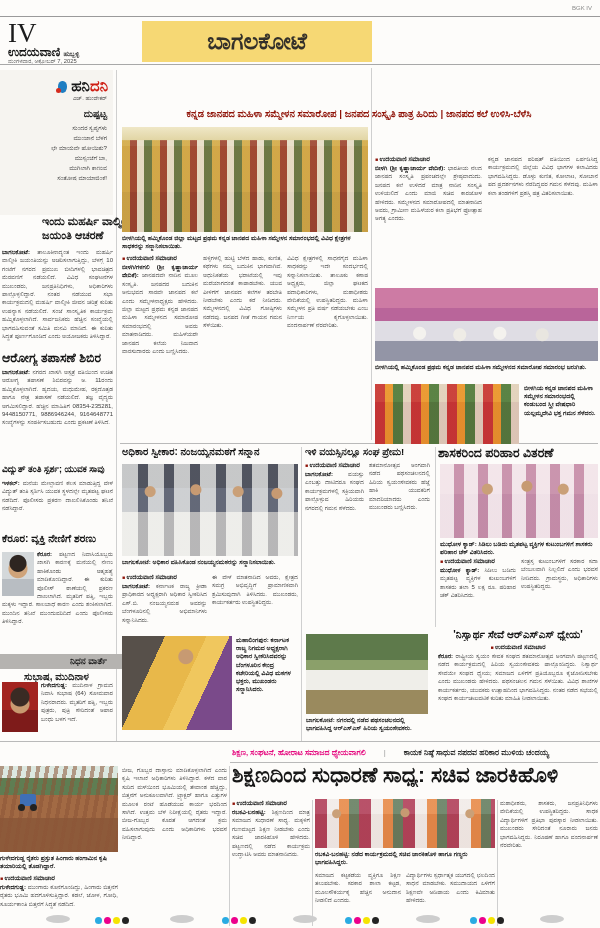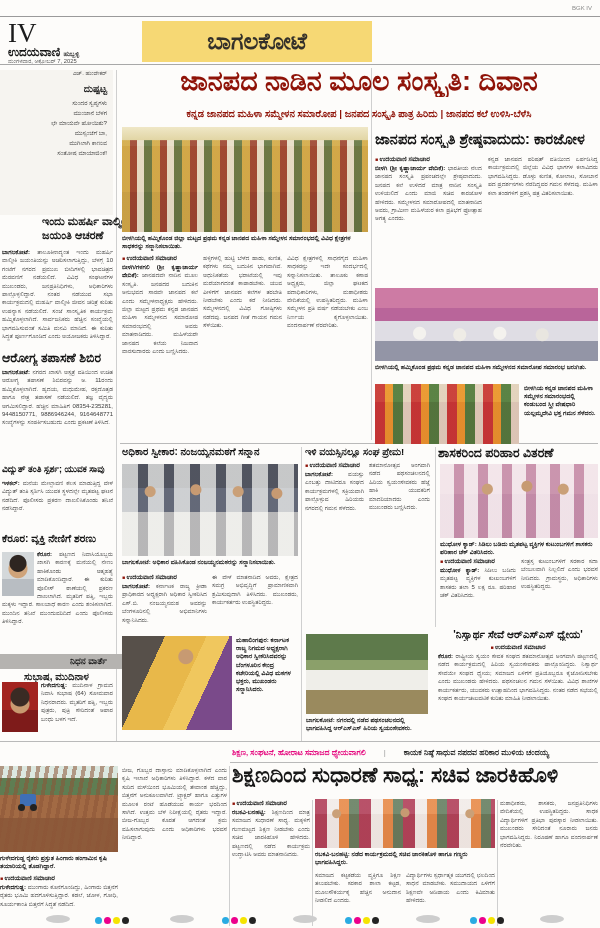--- a/index.html
+++ b/index.html
@@ -99,20 +99,24 @@
   <div class="vrule" style="left:301px;top:447px;height:294px;"></div>
   <div class="vrule" style="left:435px;top:447px;height:180px;"></div>
   <div class="hrule" style="left:0;top:741px;width:600px;"></div>
   <div class="hrule" style="left:230px;top:762px;width:368px;"></div>
   <div class="vrule" style="left:229px;top:766px;height:160px;"></div>
   <div class="vrule" style="left:312px;top:800px;height:126px;"></div>
   <div class="vrule" style="left:497px;top:800px;height:126px;"></div>
   <div class="abs" style="left:591px;top:468px;font-size:11px;color:#bbb;">+</div>
 
   <div class="abs" style="left:0;top:70px;width:113px;height:145px;background:#f6f4f0;">
+    <div style="text-align:right;padding:7px 5px 0 0;font-size:15px;font-weight:bold;">
+      <span class="drop"></span>
+      <span style="color:#161616;">ಹನಿ</span><span style="color:#cf1d12;">ದನಿ</span>
+    </div>
     <div style="text-align:right;padding-right:6px;font-size:5.8px;color:#3a3a3a;">ಎಚ್. ಹುಂಡೇಕರ್</div>
     <div style="text-align:right;padding:6px 6px 0 0;font-size:9.5px;font-weight:bold;color:#1d1d1d;">ದುಷ್ಪಟ್ಟ</div>
     <div style="text-align:right;padding:3px 6px 0 0;font-size:6.2px;line-height:10px;color:#3c3c3c;">
       <div>ಸುಂದರ ಸ್ವಪ್ನಗಳು</div>
       <div>ಮುಂಜಾನೆ ಬೆಳಗ</div>
       <div>ಛೇ ಮಾಯವೇ ಹೋಯಿತು?</div>
       <div>ಮುಸ್ಸಂಜೆಗೆ ಬಾ,</div>
       <div>ಮುಗಿಲಾಗಿ ಕಾಣುವ</div>
       <div>ಸಂತೋಷ ಮಾಯಾಜಿಂಕೆ!</div>
     </div>
@@ -146,35 +150,33 @@
   <div class="abs obit-bar" style="left:0;top:654px;width:113px;height:15px;">ನಿಧನ ವಾರ್ತೆ</div>
   <div class="abs" style="left:0;top:671px;width:113px;text-align:center;font-size:10px;font-weight:bold;color:#1d1d1d;">ಸುಭಾಷ, ಮುದಿನಾಳ</div>
   <div class="abs" style="left:2px;top:681px;width:111px;height:58px;">
     <span class="ph ph-obit" style="position:relative;float:left;width:36px;height:50px;margin:1px 3px 0 0;display:block;"></span>
     <span class="txt" style="display:block;">
       <span class="lead">ಗುಳೇದಗುಡ್ಡ:</span>
       <span>ಮುದಿನಾಳ ಗ್ರಾಮದ ನಿವಾಸಿ ಸುಭಾಷ (64) ಸೋಮವಾರ ನಿಧನರಾದರು. ಮೃತರಿಗೆ ಪತ್ನಿ, ಇಬ್ಬರು ಪುತ್ರರು, ಪುತ್ರಿ ಸೇರಿದಂತೆ ಅಪಾರ ಬಂಧು ಬಳಗ ಇದೆ.</span>
     </span>
   </div>
 
-  <div class="abs" style="left:120px;top:66px;width:478px;text-align:center;font-size:27px;font-weight:bold;color:#8f1308;white-space:nowrap;overflow:hidden;">ಜಾನಪದ ನಾಡಿನ ಮೂಲ ಸಂಸ್ಕೃತಿ: ದಿವಾನ</div>
   <div class="abs" style="left:120px;top:108px;width:478px;text-align:center;font-size:9.8px;font-weight:bold;color:#8f1308;white-space:nowrap;overflow:hidden;">ಕನ್ನಡ ಜಾನಪದ ಮಹಿಳಾ ಸಮ್ಮೇಳನ ಸಮಾರೋಪ | ಜನಪದ ಸಂಸ್ಕೃತಿ ಪಾತ್ರ ಹಿರಿದು | ಜಾನಪದ ಕಲೆ ಉಳಿಸಿ-ಬೆಳೆಸಿ</div>
   <div class="ph ph-crowd" style="left:122px;top:127px;width:246px;height:105px;"></div>
   <div class="abs cap" style="left:122px;top:234px;width:246px;height:18px;">ಬೀಳಗಿಯಲ್ಲಿ ಹಮ್ಮಿಕೊಂಡ ಜಿಲ್ಲಾ ಮಟ್ಟದ ಪ್ರಥಮ ಕನ್ನಡ ಜಾನಪದ ಮಹಿಳಾ ಸಮ್ಮೇಳನ ಸಮಾರಂಭದಲ್ಲಿ ವಿವಿಧ ಕ್ಷೇತ್ರಗಳ ಸಾಧಕರನ್ನು ಸನ್ಮಾನಿಸಲಾಯಿತು.</div>
   <div class="abs" style="left:122px;top:254px;width:76px;height:186px;">
     <div class="byline">ಉದಯವಾಣಿ ಸಮಾಚಾರ</div>
     <div class="txt" style="height:174px;">
       <span class="lead">ಬೀಳಗಿ/ಗಳಗಲಿ (ಶ್ರೀ ಕೃಷ್ಣಾಚಾರ್ಯ ವೇದಿಕೆ):</span>
       <span>ಜಾನಪದವೇ ನಾಡಿನ ಮೂಲ ಸಂಸ್ಕೃತಿ. ಜನಪದರ ಬದುಕಿನ ಅನುಭವದ ಸಾರವೇ ಜಾನಪದ ಕಲೆ ಎಂದು ಸಮ್ಮೇಳನಾಧ್ಯಕ್ಷರು ಹೇಳಿದರು. ಜಿಲ್ಲಾ ಮಟ್ಟದ ಪ್ರಥಮ ಕನ್ನಡ ಜಾನಪದ ಮಹಿಳಾ ಸಮ್ಮೇಳನದ ಸಮಾರೋಪ ಸಮಾರಂಭದಲ್ಲಿ ಅವರು ಮಾತನಾಡಿದರು. ಮಹಿಳೆಯರೇ ಜಾನಪದ ಕಲೆಯ ನಿಜವಾದ ವಾರಸುದಾರರು ಎಂದು ಬಣ್ಣಿಸಿದರು.</span>
     </div>
   </div>
   <div class="abs txt" style="left:203px;top:254px;width:79px;height:186px;">ಹಳ್ಳಿಗಳಲ್ಲಿ ಹುಟ್ಟಿ ಬೆಳೆದ ಹಾಡು, ಕುಣಿತ, ಕಥೆಗಳು ನಮ್ಮ ಬದುಕಿನ ಭಾಗವಾಗಿವೆ. ಆಧುನಿಕತೆಯ ಭರಾಟೆಯಲ್ಲಿ ಇವು ಮರೆಯಾಗದಂತೆ ಕಾಪಾಡಬೇಕು. ಯುವ ಪೀಳಿಗೆಗೆ ಜಾನಪದ ಕಲೆಗಳ ತರಬೇತಿ ನೀಡಬೇಕು ಎಂದು ಕರೆ ನೀಡಿದರು. ಸಮ್ಮೇಳನದಲ್ಲಿ ವಿವಿಧ ಗೋಷ್ಠಿಗಳು ನಡೆದವು. ಜನಪದ ಗೀತೆ ಗಾಯನ ಗಮನ ಸೆಳೆಯಿತು.</div>
   <div class="abs txt" style="left:287px;top:254px;width:81px;height:186px;">ವಿವಿಧ ಕ್ಷೇತ್ರಗಳಲ್ಲಿ ಸಾಧನೆಗೈದ ಮಹಿಳಾ ಸಾಧಕರನ್ನು ಇದೇ ಸಂದರ್ಭದಲ್ಲಿ ಸನ್ಮಾನಿಸಲಾಯಿತು. ತಾಲೂಕು ಕಸಾಪ ಅಧ್ಯಕ್ಷರು, ಜಿಲ್ಲಾ ಘಟಕದ ಪದಾಧಿಕಾರಿಗಳು, ಮಠಾಧೀಶರು ವೇದಿಕೆಯಲ್ಲಿ ಉಪಸ್ಥಿತರಿದ್ದರು. ಮಹಿಳಾ ಸಮ್ಮೇಳನ ಪ್ರತಿ ವರ್ಷ ನಡೆಯಬೇಕು ಎಂಬ ನಿರ್ಣಯ ಕೈಗೊಳ್ಳಲಾಯಿತು. ವಂದನಾರ್ಪಣೆ ನೆರವೇರಿತು.</div>
 
-  <div class="abs h-sec" style="left:375px;top:131px;width:223px;font-size:14.5px;">ಜಾನಪದ ಸಂಸ್ಕೃತಿ ಶ್ರೇಷ್ಠವಾದುದು: ಕಾರಜೋಳ</div>
   <div class="abs" style="left:375px;top:155px;width:107px;height:130px;">
     <div class="byline">ಉದಯವಾಣಿ ಸಮಾಚಾರ</div>
     <div class="txt" style="height:118px;">
       <span class="lead">ಬೀಳಗಿ (ಶ್ರೀ ಕೃಷ್ಣಾಚಾರ್ಯ ವೇದಿಕೆ):</span>
       <span>ಭಾರತೀಯ ನೆಲದ ಜಾನಪದ ಸಂಸ್ಕೃತಿ ಪ್ರಪಂಚದಲ್ಲೇ ಶ್ರೇಷ್ಠವಾದುದು. ಜನಪದ ಕಲೆ ಉಳಿದರೆ ಮಾತ್ರ ನಾಡಿನ ಸಂಸ್ಕೃತಿ ಉಳಿಯಲಿದೆ ಎಂದು ಮಾಜಿ ಸಚಿವ ಕಾರಜೋಳ ಹೇಳಿದರು. ಸಮ್ಮೇಳನದ ಸಮಾರೋಪದಲ್ಲಿ ಮಾತನಾಡಿದ ಅವರು, ಗ್ರಾಮೀಣ ಮಹಿಳೆಯರ ಕಲಾ ಪ್ರತಿಭೆಗೆ ಪ್ರೋತ್ಸಾಹ ಅಗತ್ಯ ಎಂದರು.</span>
     </div>
   </div>
   <div class="abs txt" style="left:488px;top:155px;width:110px;height:130px;">ಕನ್ನಡ ಜಾನಪದ ಪರಿಷತ್ ವತಿಯಿಂದ ಏರ್ಪಡಿಸಿದ್ದ ಕಾರ್ಯಕ್ರಮದಲ್ಲಿ ಜಿಲ್ಲೆಯ ವಿವಿಧ ಭಾಗಗಳ ಕಲಾವಿದರು ಭಾಗವಹಿಸಿದ್ದರು. ಡೊಳ್ಳು ಕುಣಿತ, ಕೋಲಾಟ, ಸೋಬಾನೆ ಪದ ಪ್ರದರ್ಶನಗಳು ನೆರೆದಿದ್ದವರ ಗಮನ ಸೆಳೆದವು. ಮಹಿಳಾ ಕಲಾ ತಂಡಗಳಿಗೆ ಪ್ರಶಸ್ತಿ ಪತ್ರ ವಿತರಿಸಲಾಯಿತು.</div>
   <div class="ph ph-stage" style="left:375px;top:288px;width:223px;height:73px;"></div>
   <div class="abs cap" style="left:375px;top:363px;width:223px;height:18px;">ಬೀಳಗಿಯಲ್ಲಿ ಹಮ್ಮಿಕೊಂಡ ಪ್ರಥಮ ಕನ್ನಡ ಜಾನಪದ ಮಹಿಳಾ ಸಮ್ಮೇಳನದ ಸಮಾರೋಪ ಸಮಾರಂಭ ಜರುಗಿತು.</div>

